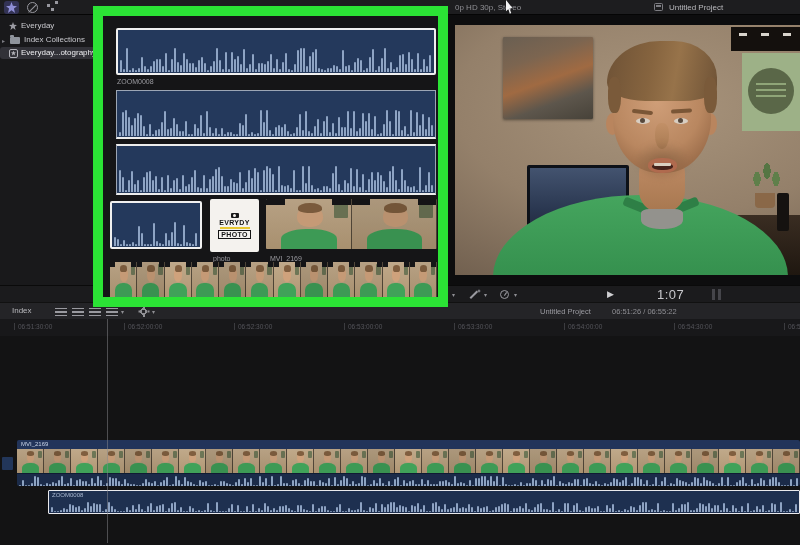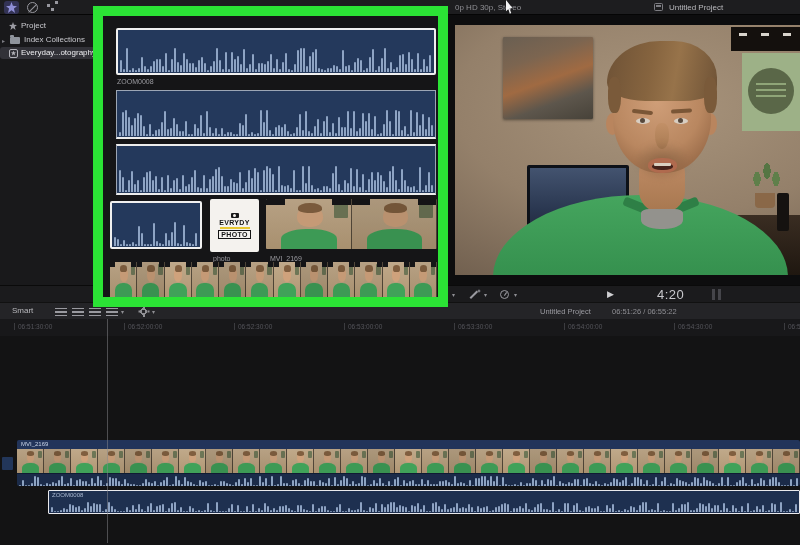--- a/index.html
+++ b/index.html
@@ -175,21 +175,21 @@
     <span class="tb-icon clap-ic" style="left:27px;"></span>
     <span class="tb-icon nodes-ic" style="left:47px;"></span>
     <span class="tb-format">0p HD 30p, Stereo</span>
     <span class="tb-proj-ic"></span>
     <span class="tb-title">Untitled Project</span>
   </div>
 
   <div class="sidebar">
     <div class="side-row" style="top:6px;">
       <span class="star-sm" style="left:9px;"></span>
-      <span class="lbl" style="left:21px;">Project</span>
+      <span class="lbl" style="left:21px;">Everyday</span>
     </div>
     <div class="side-row" style="top:20px;">
       <span class="caret" style="left:2px;">▸</span>
       <span class="folder-ic" style="left:10px;"></span>
       <span class="lbl" style="left:24px;">Index Collections</span>
     </div>
     <div class="side-row row-sel" style="top:33px;">
       <span class="event-ic" style="left:9px;"></span>
       <span class="lbl" style="left:21px;">Everyday...otography</span>
     </div>
@@ -234,26 +234,26 @@
     </div>
   </div>
 
   <div class="transport">
     <span class="chev" style="left:452px;">▾</span>
     <span class="wand"></span>
     <span class="chev" style="left:484px;">▾</span>
     <span class="retime"></span>
     <span class="chev" style="left:514px;">▾</span>
     <span class="play-btn">▶</span>
-    <span class="duration">4:20</span>
+    <span class="duration">1:07</span>
     <span class="meters"></span>
   </div>
 
   <div class="tl-header">
-    <span class="index-btn">Smart</span>
+    <span class="index-btn">Index</span>
     <span class="li-icon" style="left:55px;"></span>
     <span class="li-icon" style="left:72px;"></span>
     <span class="li-icon" style="left:89px;"></span>
     <span class="li-icon" style="left:106px;"></span>
     <span class="chev" style="left:121px;top:4.5px;">▾</span>
     <span class="gear"></span>
     <span class="chev" style="left:152px;top:4.5px;">▾</span>
     <span class="tlh-project">Untitled Project</span>
     <span class="tlh-time">06:51:26 / 06:55:22</span>
   </div>

